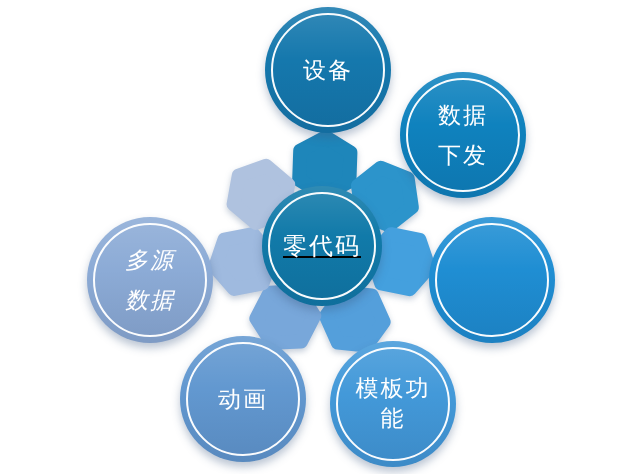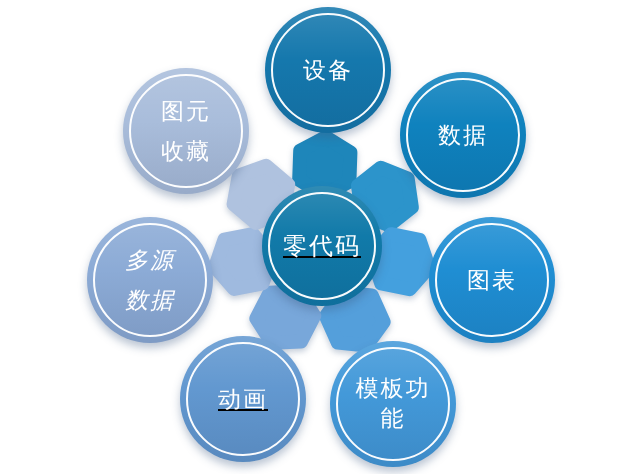--- a/index.html
+++ b/index.html
@@ -96,55 +96,49 @@
 
   <div class="node sat p0" style="background: linear-gradient(rgba(255, 255, 255, 0.13), rgba(255, 255, 255, 0) 42%, rgba(0, 10, 40, 0.1) 100%), rgb(21, 120, 173);">
     <div class="label">
       <div>设备</div>
     </div>
   </div>
 
   <div class="node sat p1" style="background: linear-gradient(rgba(255, 255, 255, 0.13), rgba(255, 255, 255, 0) 42%, rgba(0, 10, 40, 0.1) 100%), rgb(15, 130, 190);">
     <div class="label">
       <div>数据</div>
+      <div>下发</div>
     </div>
   </div>
 
   <div class="node sat p2" style="background: linear-gradient(rgba(255, 255, 255, 0.13), rgba(255, 255, 255, 0) 42%, rgba(0, 10, 40, 0.1) 100%), rgb(31, 142, 211);">
     <div class="label">
-      <div>图表</div>
     </div>
   </div>
 
   <div class="node sat p3 tight" style="background: linear-gradient(rgba(255, 255, 255, 0.13), rgba(255, 255, 255, 0) 42%, rgba(0, 10, 40, 0.1) 100%), rgb(67, 153, 217);">
     <div class="label">
       <div>模板功</div>
       <div>能</div>
     </div>
   </div>
 
-  <div class="node sat p4" style="background: linear-gradient(rgba(255, 255, 255, 0.13), rgba(255, 255, 255, 0) 42%, rgba(0, 10, 40, 0.1) 100%), rgb(98, 152, 208); text-decoration: underline;">
+  <div class="node sat p4" style="background: linear-gradient(rgba(255, 255, 255, 0.13), rgba(255, 255, 255, 0) 42%, rgba(0, 10, 40, 0.1) 100%), rgb(98, 152, 208);">
     <div class="label">
       <div>动画</div>
     </div>
   </div>
 
   <div class="node sat p5" style="background: linear-gradient(rgba(255, 255, 255, 0.13), rgba(255, 255, 255, 0) 42%, rgba(0, 10, 40, 0.1) 100%), rgb(140, 171, 214); font-style: italic;">
     <div class="label">
       <div>多源</div>
       <div>数据</div>
     </div>
   </div>
 
-  <div class="node sat p6" style="background: linear-gradient(rgba(255, 255, 255, 0.13), rgba(255, 255, 255, 0) 42%, rgba(0, 10, 40, 0.1) 100%), rgb(169, 189, 219);">
-    <div class="label">
-      <div>图元</div>
-      <div>收藏</div>
-    </div>
-  </div>
 
   <div class="node center" style="background: linear-gradient(rgba(255, 255, 255, 0.13), rgba(255, 255, 255, 0) 42%, rgba(0, 10, 40, 0.1) 100%), rgb(17, 122, 169); text-decoration: underline;">
     <div class="label">
       <div>零代码</div>
     </div>
   </div>
 
 </div>
 
 </body></html>

